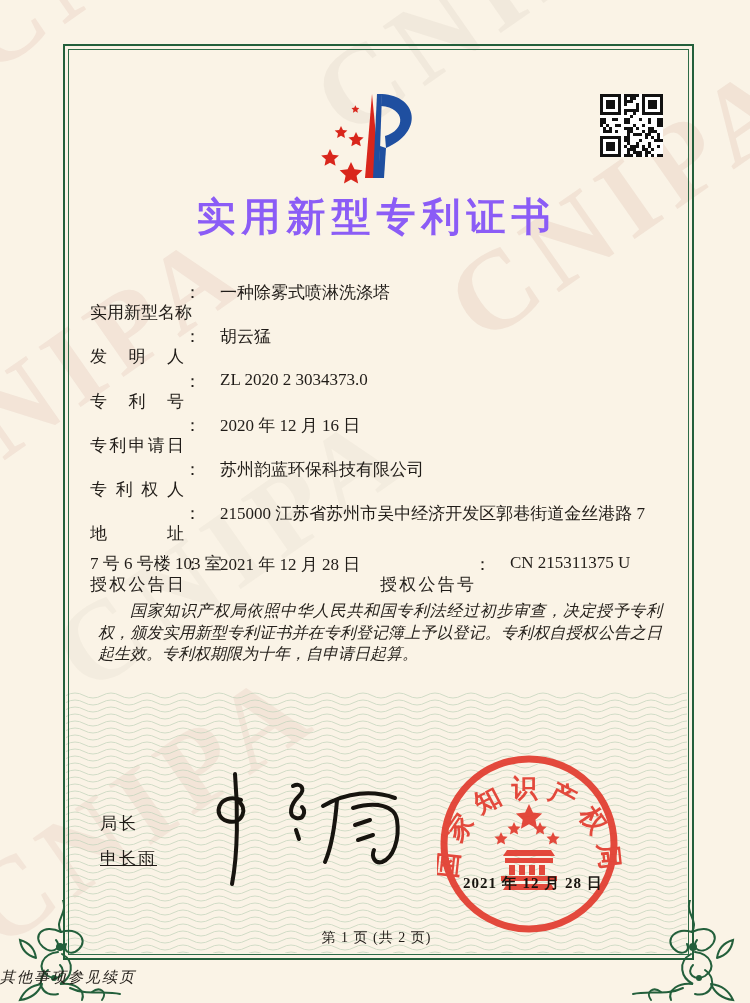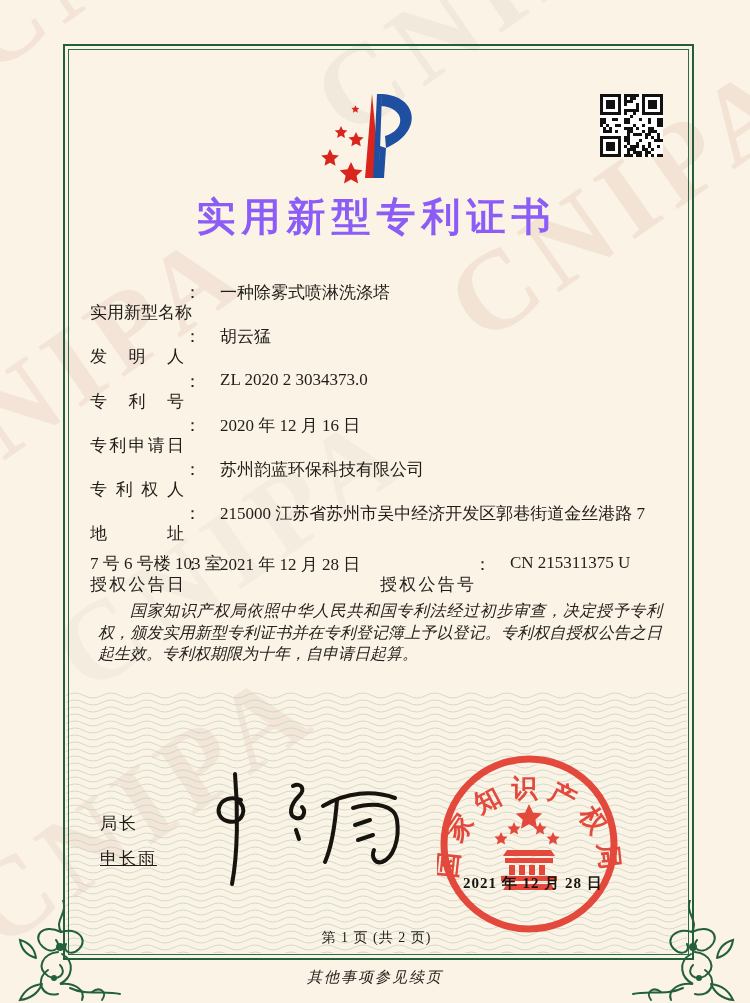--- a/index.html
+++ b/index.html
@@ -33,21 +33,21 @@
   .pair2{position:absolute;left:290px;top:0;white-space:nowrap;}
   .body-text{position:absolute;left:86px;top:588px;width:588px;font-size:16px;
              line-height:21.5px;font-style:italic;color:#26221d;text-align:justify;}
   .body-text p{margin:12px;text-indent:2em;}
   .signer{position:absolute;left:100px;font-size:17px;letter-spacing:2px;}
   .sig-svg{position:absolute;left:195px;top:768px;}
   .seal{position:absolute;left:437px;top:752px;z-index:5;}
   .seal-date{position:absolute;left:463px;top:874px;z-index:6;font-size:15px;
              font-weight:600;letter-spacing:1px;color:#17140f;}
   .footer-page{position:absolute;left:63px;top:929px;width:627px;text-align:center;font-size:14px;letter-spacing:1px;}
-  .cont-note{position:absolute;left:0;top:968px;width:750px;text-align:center;
+  .cont-note{position:absolute;left:0;top:968px;width:750px;text-align:left;
              font-size:15px;font-style:italic;letter-spacing:2px;color:#26221d;}
 </style>
 </head>
 <body>
 
 <div class="page">
 
   <div class="wm" style="left:-70px;top:-6px;color:rgba(210,150,135,.16);">CNIPA</div>
   <div class="wm" style="left:290px;top:56px;color:rgba(190,178,162,.14);">CNIPA</div>
   <div class="wm" style="left:424px;top:262px;color:rgba(206,156,140,.18);">CNIPA</div>

